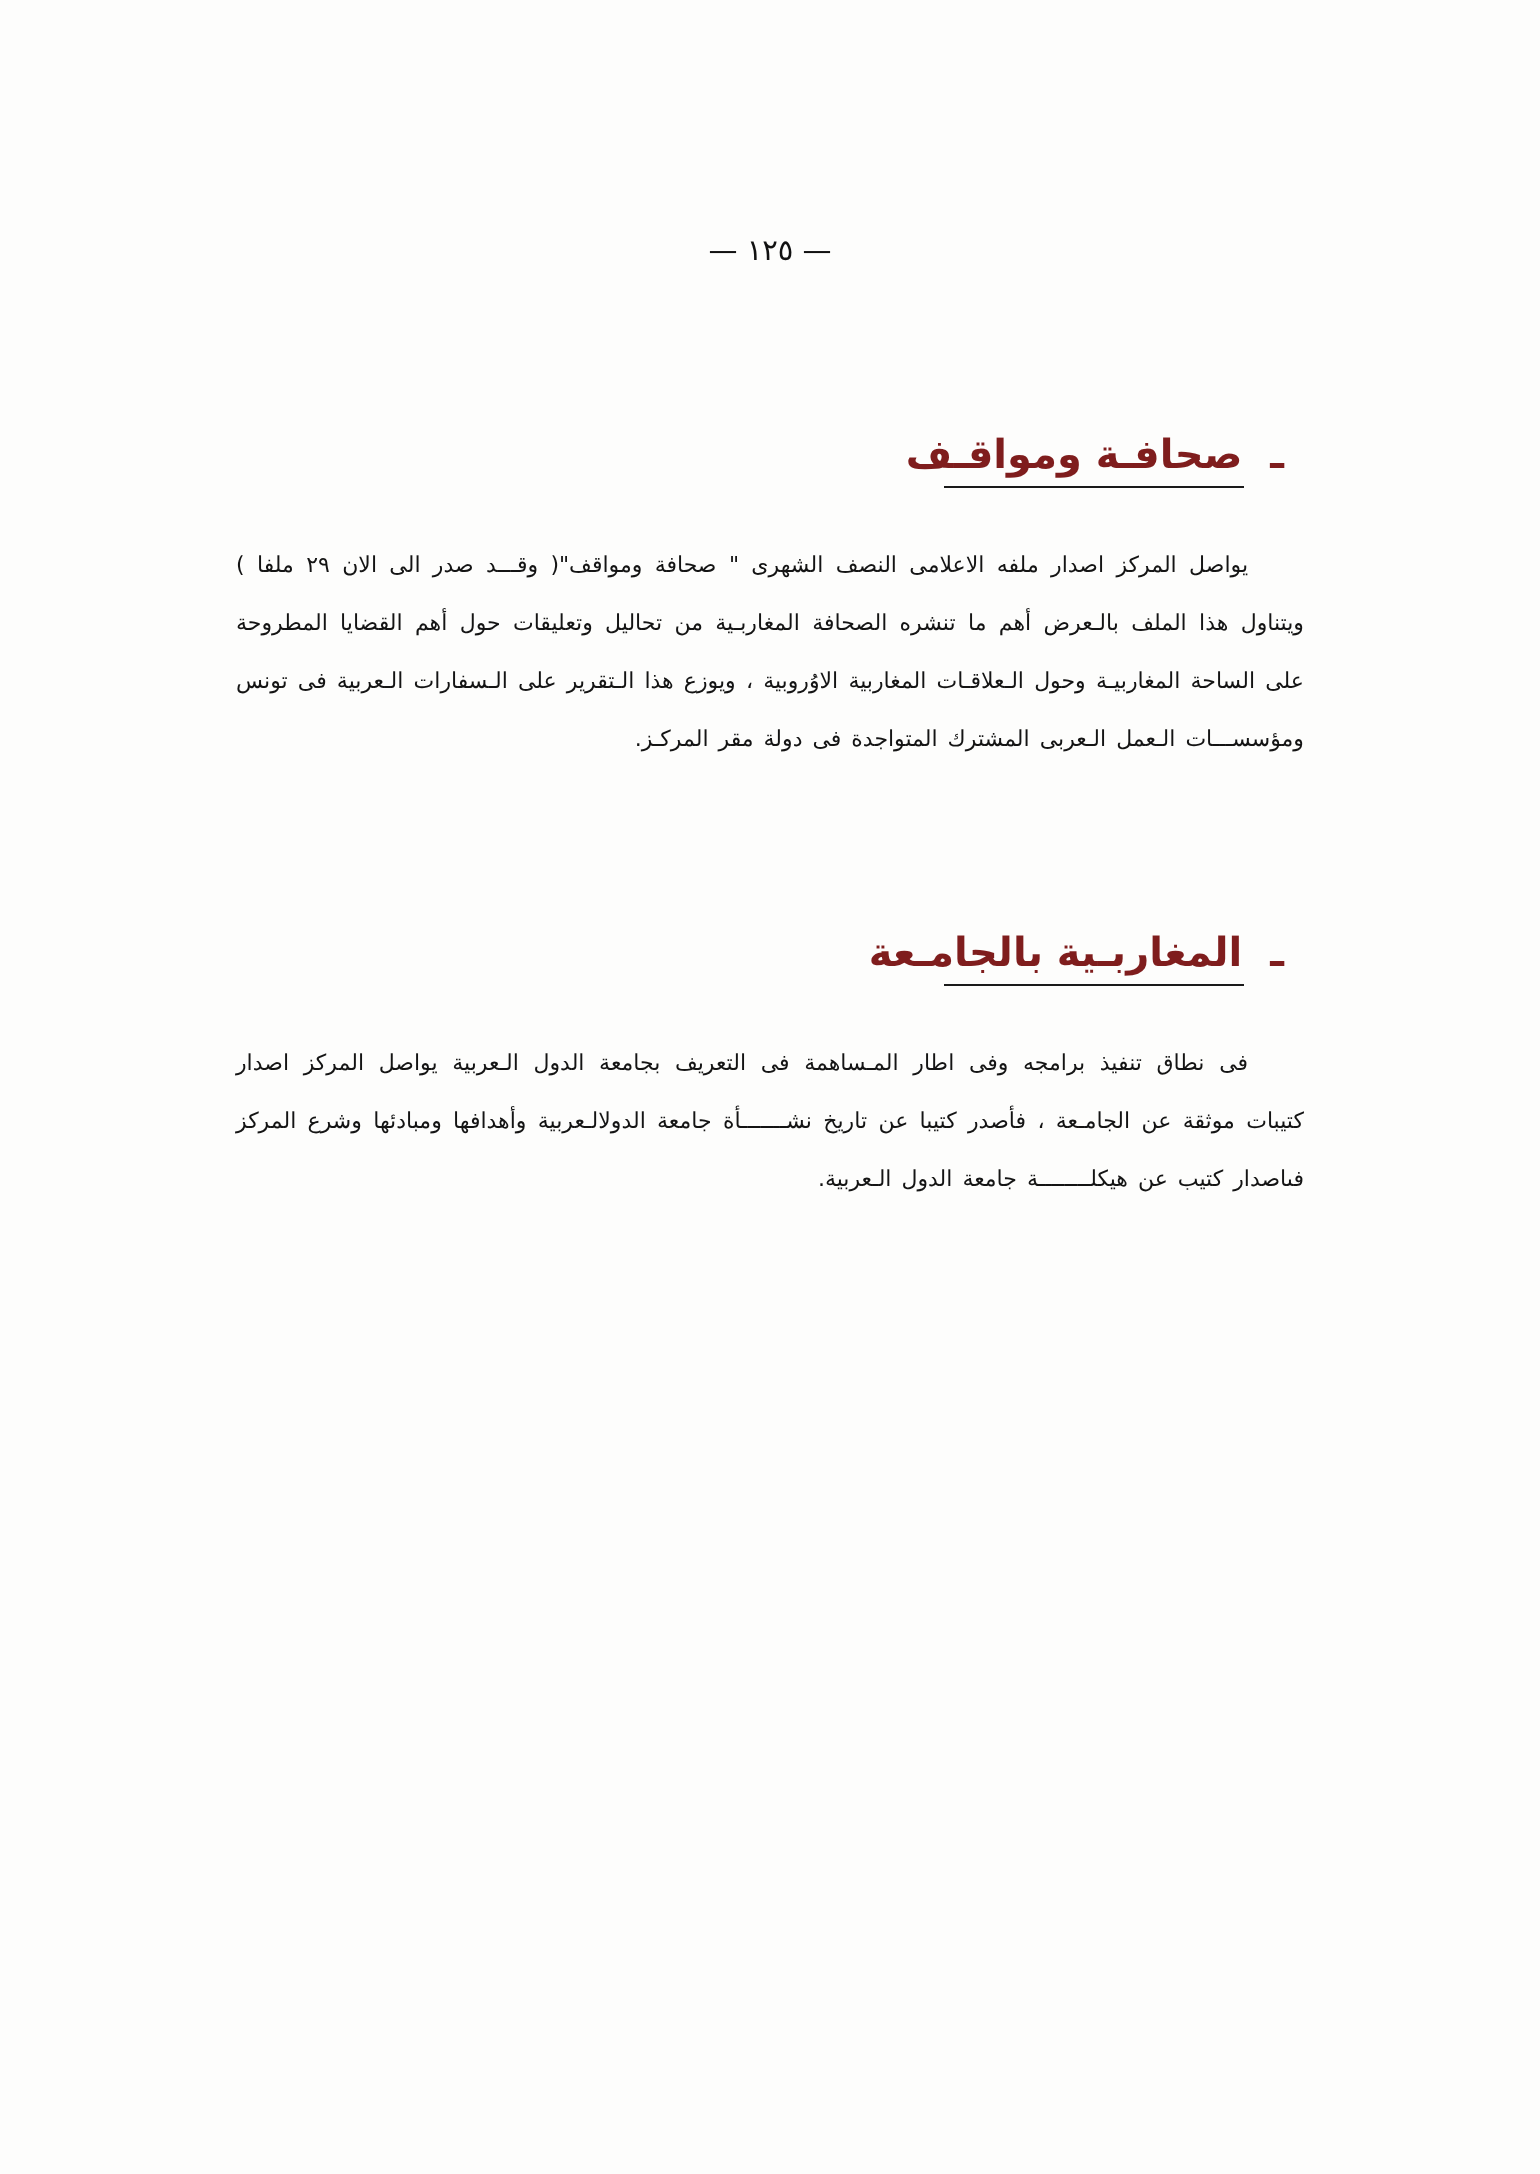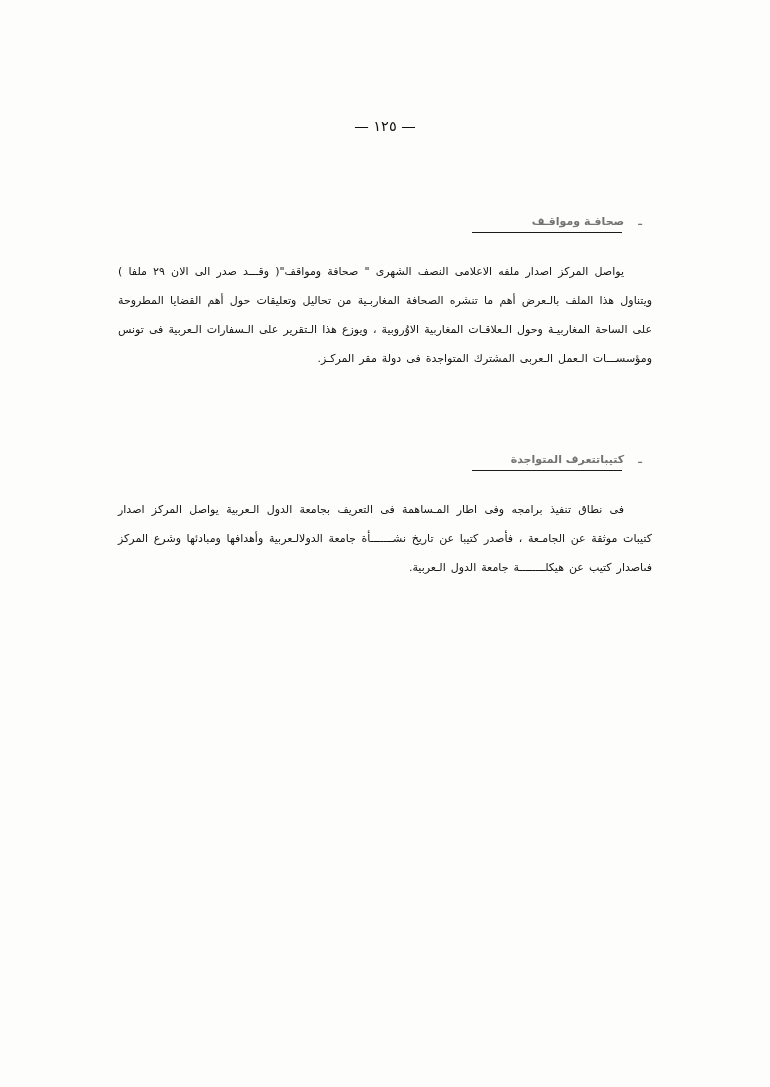--- a/index.html
+++ b/index.html
@@ -42,23 +42,23 @@
     right: 118px;
     left: 118px;
   }
 
   .section {
     margin-bottom: 34px;
   }
 
   .section-heading {
     text-align: right;
-    font-size: 11px;
+    font-size: 20px;
     font-weight: bold;
-    color: #737373;
+    color: #7f1d1d;
     letter-spacing: 0.3px;
     padding-right: 10px;
     direction: rtl;
     margin-bottom: 4px;
   }
   .section-heading .dash {
     display: inline-block;
     margin-left: 14px;
   }
 
@@ -106,21 +106,21 @@
       <div class="heading-rule"></div>
       <div class="para">
         <p class="indent-first">يواصل المركز اصدار ملفه الاعلامى النصف الشهرى " صحافة ومواقف"( وقـــد صدر الى الان ٢٩ ملفا  )  ويتناول هذا الملف بالـعرض أهم ما تنشره الصحافة المغاربـية من تحاليل وتعليقات حول أهم القضايا المطروحة على الساحة المغاربيـة وحول الـعلاقـات المغاربية الاوُروبية ، ويوزع هذا الـتقرير على الـسفارات الـعربية فى تونس ومؤسســـات الـعمل الـعربى المشترك المتواجدة فى دولة مقر المركـز.</p>
       </div>
     </div>
 
     <div class="spacer-medium"></div>
 
     <div class="section">
       <div class="section-heading">
-        <span class="dash">ـ</span><span>كتيباتتعرف المتواجدة</span>
+        <span class="dash">ـ</span><span>المغاربـية بالجامـعة</span>
       </div>
       <div class="heading-rule"></div>
       <div class="para">
         <p class="indent-first">فى نطاق تنفيذ برامجه وفى اطار المـساهمة فى التعريف بجامعة الدول الـعربية يواصل المركز اصدار كتيبات موثقة عن الجامـعة ، فأصدر كتيبا عن تاريخ نشـــــــأة جامعة الدولالـعربية وأهدافها ومبادئها وشرع المركز فىاصدار كتيب عن هيكلــــــــة جامعة الدول الـعربية.</p>
       </div>
     </div>
 
   </div>
 </div>
 

